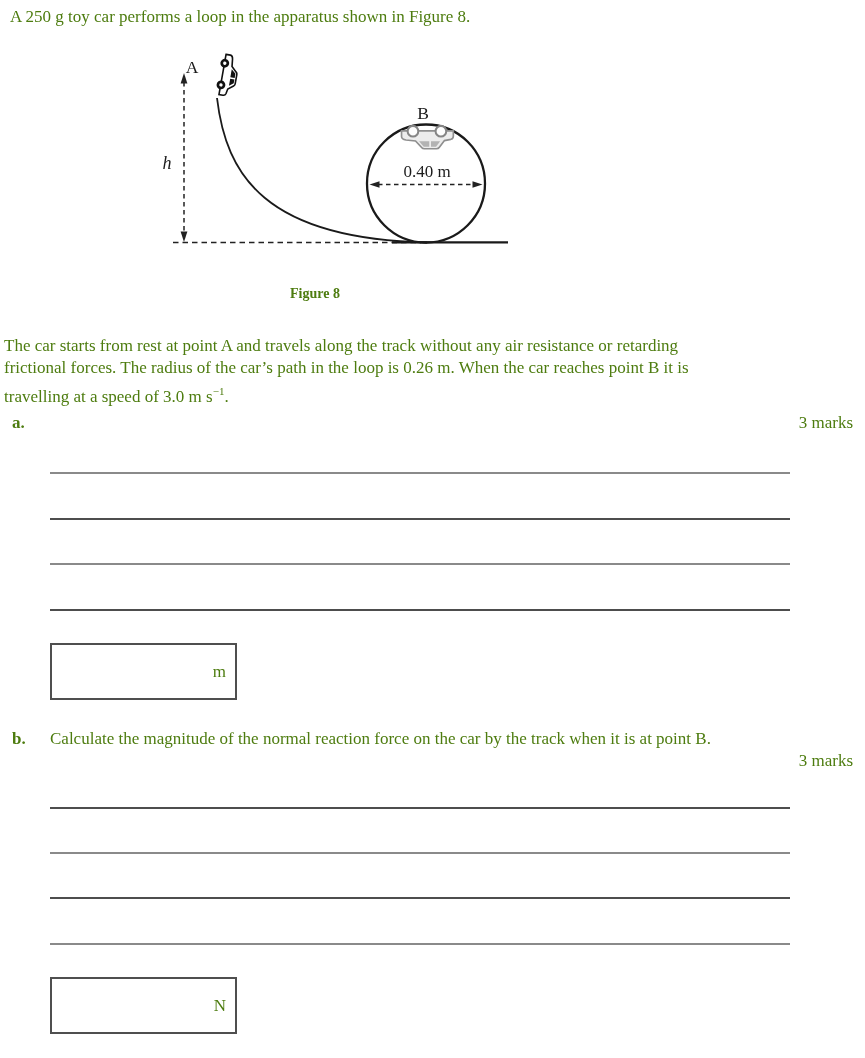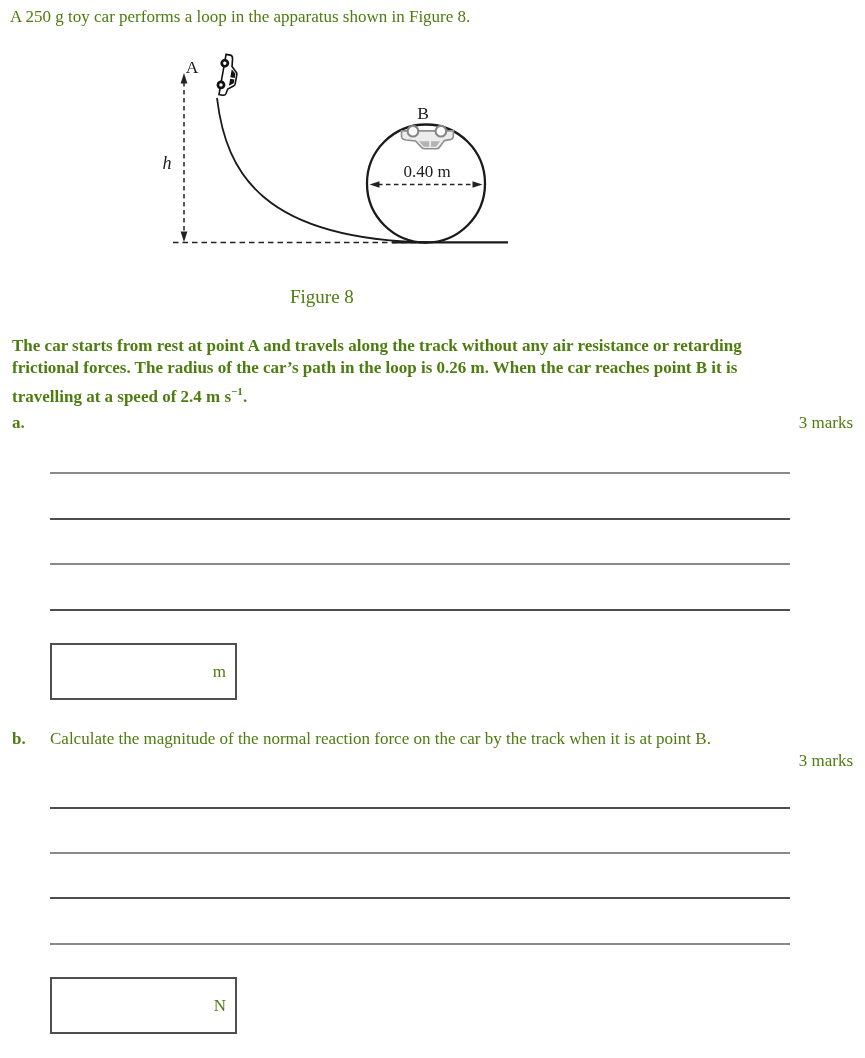--- a/index.html
+++ b/index.html
@@ -4,22 +4,22 @@
 <style>
   html,body { margin:0; padding:0; background:#ffffff; }
   .page {
     position:relative; width:865px; height:1058px; background:#ffffff;
     font-family:"Liberation Serif","DejaVu Serif",serif; color:#4d7c0f;
     overflow:hidden;
   }
   .abs { position:absolute; }
   .intro { left:10px; top:7px; font-size:17px; }
   .figure-svg { left:140px; top:40px; }
-  .fig-caption { left:290px; top:286px; font-size:19px; font-weight:normal; }
-  .para { left:12px; top:335px; font-size:17px; line-height:22.4px; width:800px;font-weight:bold; }
+  .fig-caption { left:290px; top:286px; font-size:14px; font-weight:bold; }
+  .para { left:4px; top:335px; font-size:17px; line-height:22.4px; width:800px; }
   .para sup { font-size:11px; }
   .q-label { font-weight:bold; font-size:17px; }
   .q-text { font-size:17px; }
   .marks { font-size:17px; right:12px; text-align:left; }
   .answer-line { left:50px; width:740px; height:2px; background:#4d4d4d; }
   .answer-line.lt { background:#8a8a8a; }
   .answer-box {
     left:50px; width:183px; height:53px; border:2px solid #4f4f4f; background:#fff;
   }
   .unit {
@@ -82,21 +82,21 @@
       <polygon points="229.5,144.5 239.5,141.2 239.5,147.8" stroke="none"></polygon>
       <polygon points="342.5,144.5 332.5,141.2 332.5,147.8" stroke="none"></polygon>
     </g>
   </svg>
 
   <div class="abs fig-caption">Figure 8</div>
 
   <div class="abs para">
     <div>The car starts from rest at point A and travels along the track without any air resistance or retarding</div>
     <div>frictional forces. The radius of the car’s path in the loop is 0.26 m. When the car reaches point B it is</div>
-    <div><span>travelling at a speed of 2.4 m s</span><sup>−1</sup><span>.</span></div>
+    <div><span>travelling at a speed of 3.0 m s</span><sup>−1</sup><span>.</span></div>
   </div>
 
   <div class="abs q-label" style="left:12px; top:413px;">a.</div>
   <div class="abs marks" style="top:413px;">3 marks</div>
 
   <div class="abs answer-line lt" style="top:472px;"></div>
   <div class="abs answer-line" style="top:518px;"></div>
   <div class="abs answer-line lt" style="top:563px;"></div>
   <div class="abs answer-line" style="top:609px;"></div>
 

